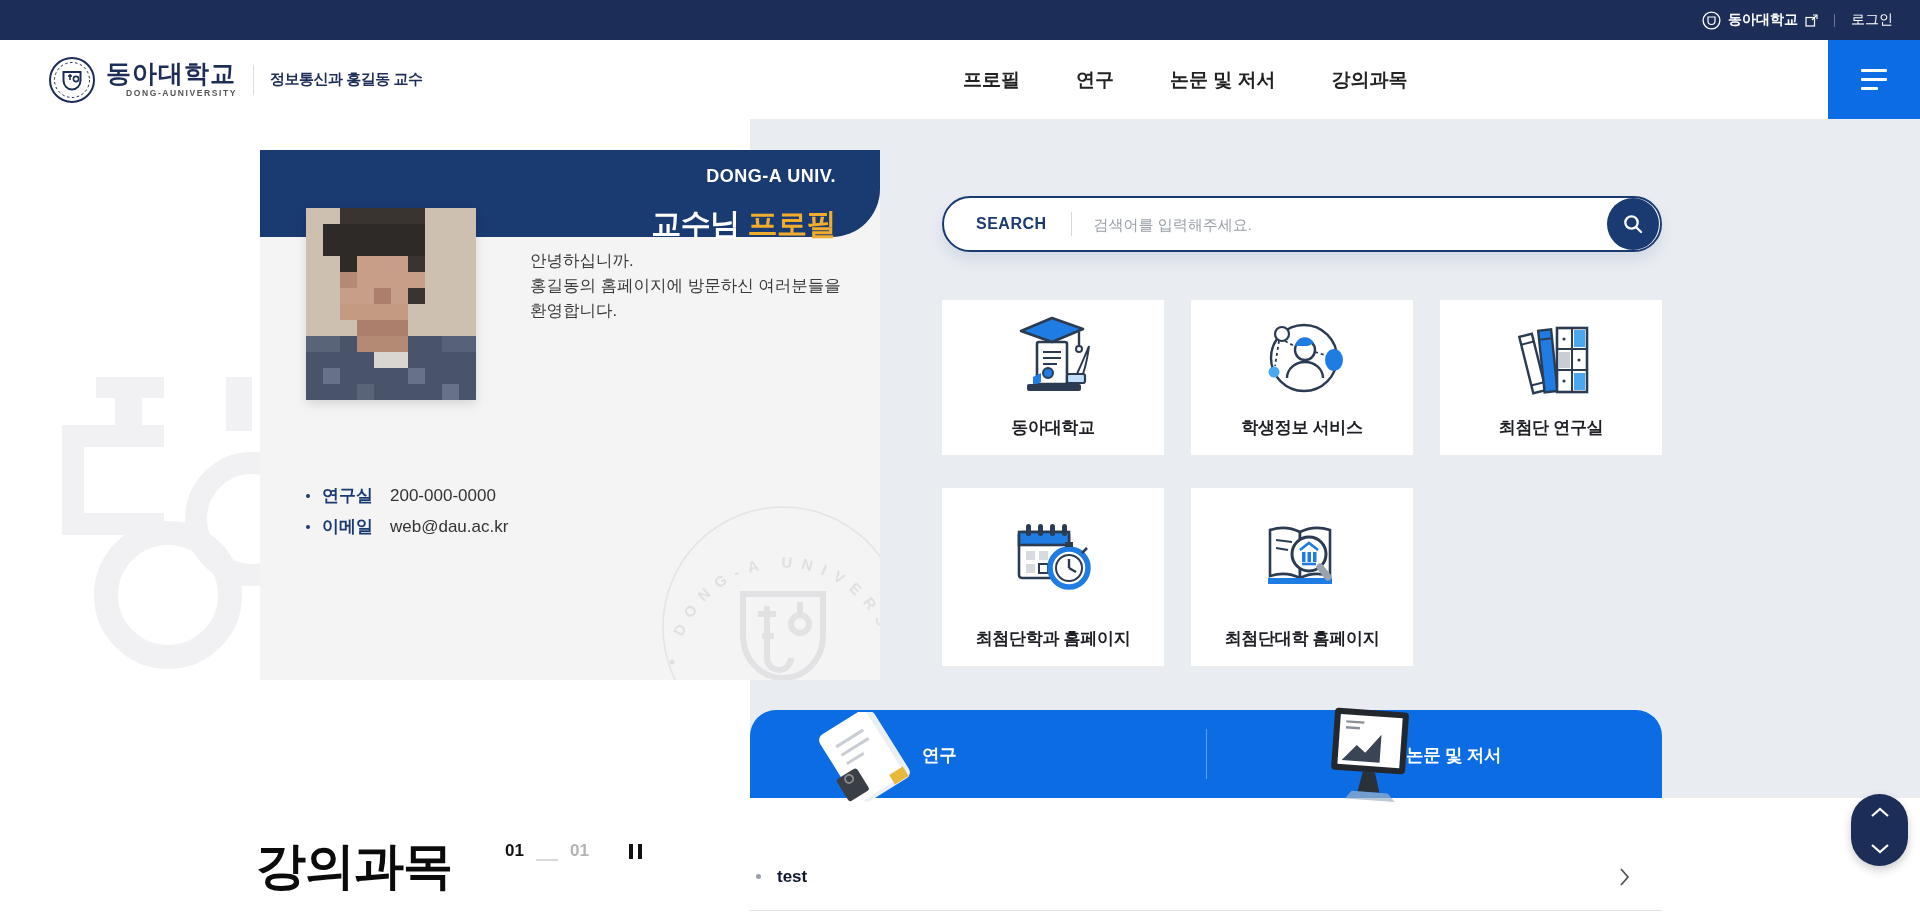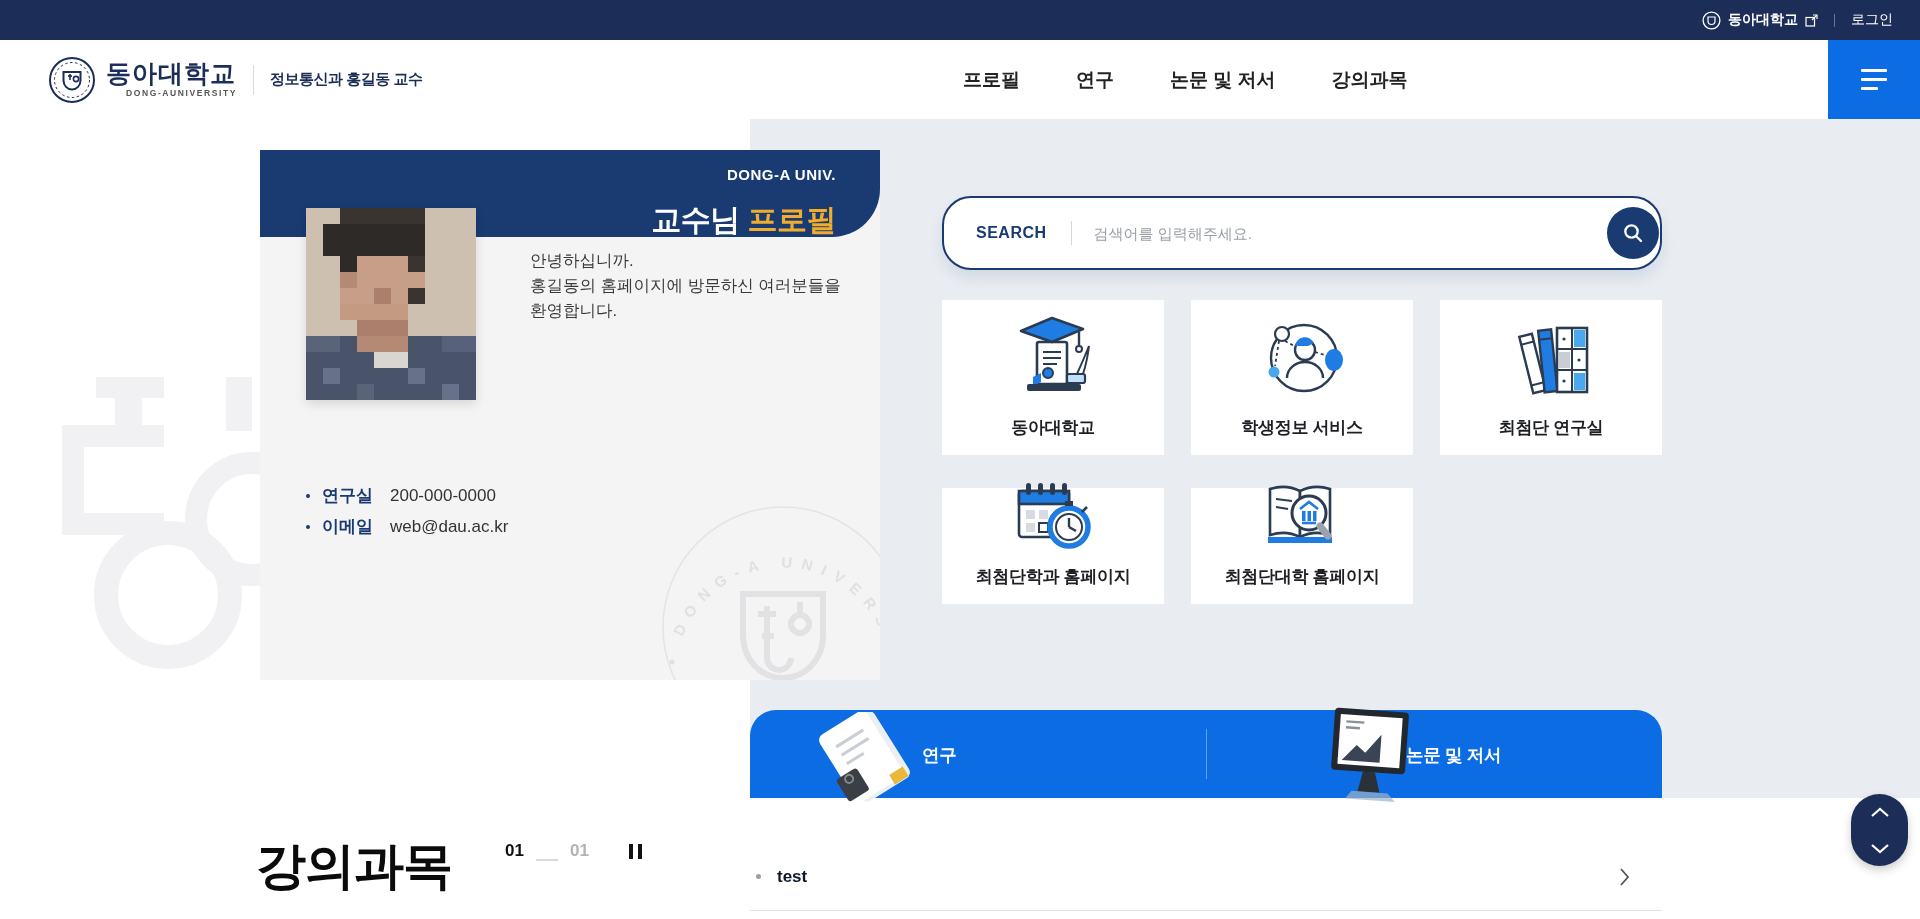--- a/index.html
+++ b/index.html
@@ -31,21 +31,21 @@
 
   
   .main { position:absolute; left:0; top:119px; width:1920px; height:800px; }
   .gray-panel { position:absolute; left:750px; top:0; width:1170px; height:679px; background:#e9edf2; }
   .left-watermark { position:absolute; left:36px; top:258px; }
 
   
   .profile-card { position:absolute; left:260px; top:31px; width:620px; height:530px; background:#f4f4f5; overflow:hidden; }
   .card-head { position:relative; width:620px; height:87px; background:#1a3a72; border-bottom-right-radius:48px;
                text-align:right; padding:16px 44px 0 0; }
-  .card-head .eyebrow { font-size:15px; font-weight:700; color:#fff; letter-spacing:.5px; }
+  .card-head .eyebrow { font-size:18px; font-weight:700; color:#fff; letter-spacing:.5px; }
   .card-head .headline { margin-top:17px; font-size:30px; font-weight:800; color:#fff; letter-spacing:-0.5px; }
   .card-head .headline .accent { color:#f0ac2c; }
   .photo { position:absolute; left:46px; top:58px; width:170px; height:192px; box-shadow:0 4px 10px rgba(0,0,0,.12); }
   .greeting { position:absolute; left:270px; top:98px; font-size:16.5px; color:#3a3a3a; line-height:25px; }
   .greeting span { display:block; }
   .seal { position:absolute; left:398px; top:352px; }
   .info-list { position:absolute; left:46px; top:330px; }
   .info-row { display:flex; align-items:center; height:31px; }
   .info-row .dot { width:4px; height:4px; border-radius:50%; background:#1a3a72; margin-right:12px; }
   .info-row .label { width:68px; font-size:17px; font-weight:800; color:#1a3a72; }
@@ -53,37 +53,37 @@
 
   
   .pager { position:absolute; left:505px; top:722px; display:flex; align-items:flex-end; }
   .pager .cur { font-size:17px; font-weight:800; color:#111; }
   .pager .dash { width:22px; height:2px; background:#d9d9d9; margin:0 12px; }
   .pager .tot { font-size:17px; font-weight:800; color:#b3b3b3; }
   .pager .pause { margin-left:38px; background:none; border:none; display:flex; gap:5px; cursor:pointer; padding:2px; }
   .pager .pause i { display:block; width:4px; height:15px; background:#111; }
 
   
-  .searchbar { position:absolute; left:942px; top:77px; width:720px; height:74px; background:#fff;
+  .searchbar { position:absolute; left:942px; top:77px; width:720px; height:56px; background:#fff;
                border:2px solid #1a3a72; border-radius:29px; display:flex; align-items:center;
                box-shadow:0 8px 14px rgba(23,48,96,.10); }
   .searchbar .slabel { font-size:16px; font-weight:800; color:#1a3a72; letter-spacing:.5px; margin-left:32px; }
   .searchbar .ssep { width:1px; height:24px; background:#d4d7dc; margin:0 22px 0 24px; }
   .searchbar input { flex:1; border:none; outline:none; font-size:15px; color:#333; background:transparent;
                      font-family:"Liberation Sans","DejaVu Sans",sans-serif; }
   .searchbar input::placeholder { color:#9aa0a8; }
   .search-btn { width:52px; height:52px; border-radius:50%; background:#1a3a72; border:none; cursor:pointer;
                 display:flex; align-items:center; justify-content:center; margin-right:1px; flex:none; }
 
   
   .quick-grid { position:absolute; left:942px; top:181px; width:720px; display:grid;
                 grid-template-columns:222px 222px 222px; grid-auto-rows:155px; column-gap:27px; row-gap:33px; }
   .qcard { background:#fff; display:flex; flex-direction:column; align-items:center; justify-content:flex-end;
            padding-bottom:16px; cursor:pointer; }
-  .qcard.tall { height:116px;text-align:center; }
+  .qcard.tall { height:178px;text-align:center; }
   .qcard .icon { flex:1; display:flex; align-items:center; justify-content:center; }
   .qcard .qlabel { font-size:17px; font-weight:600; color:#1d1f24; letter-spacing:-0.3px; }
 
   
   .banner { position:absolute; left:750px; top:591px; width:912px; height:88px; background:#0b6ce4;
             border-top-left-radius:26px; border-top-right-radius:26px; display:flex; overflow:visible; }
   .banner-item { flex:1; position:relative; display:flex; align-items:center; cursor:pointer; }
   .banner-item .illus { position:absolute; left:58px; top:2px; }
   .banner-item .blabel { position:absolute; left:172px; top:33px; font-size:17.5px; font-weight:800; color:#fff; letter-spacing:-0.3px; }
   .banner-item.right .illus { left:108px; top:-4px; }

